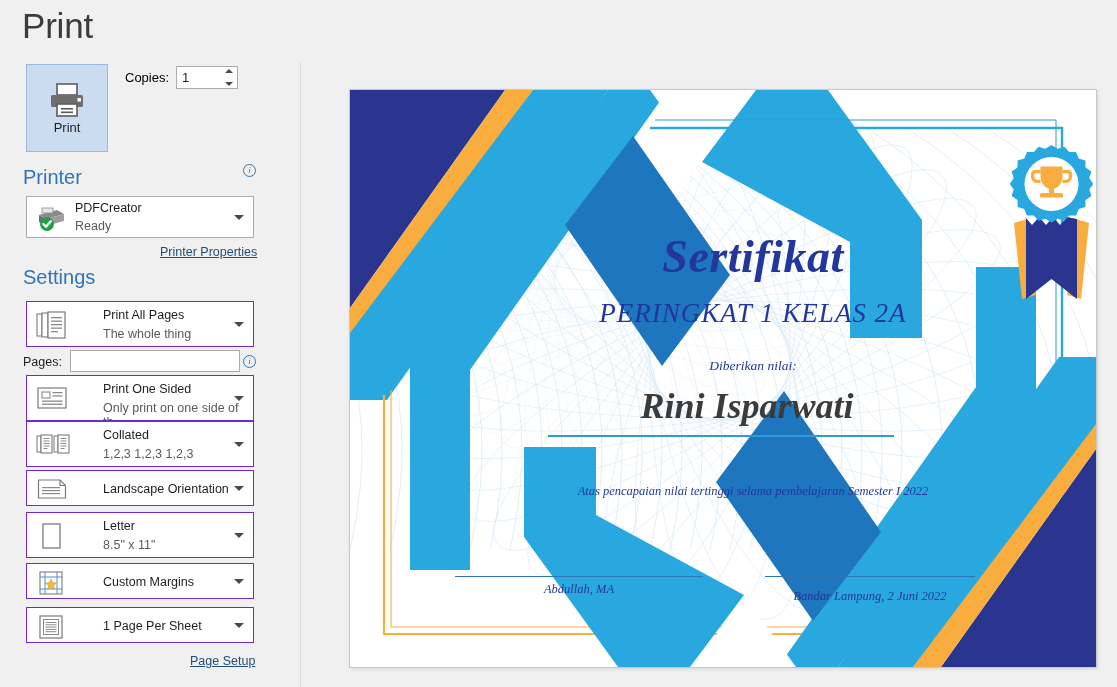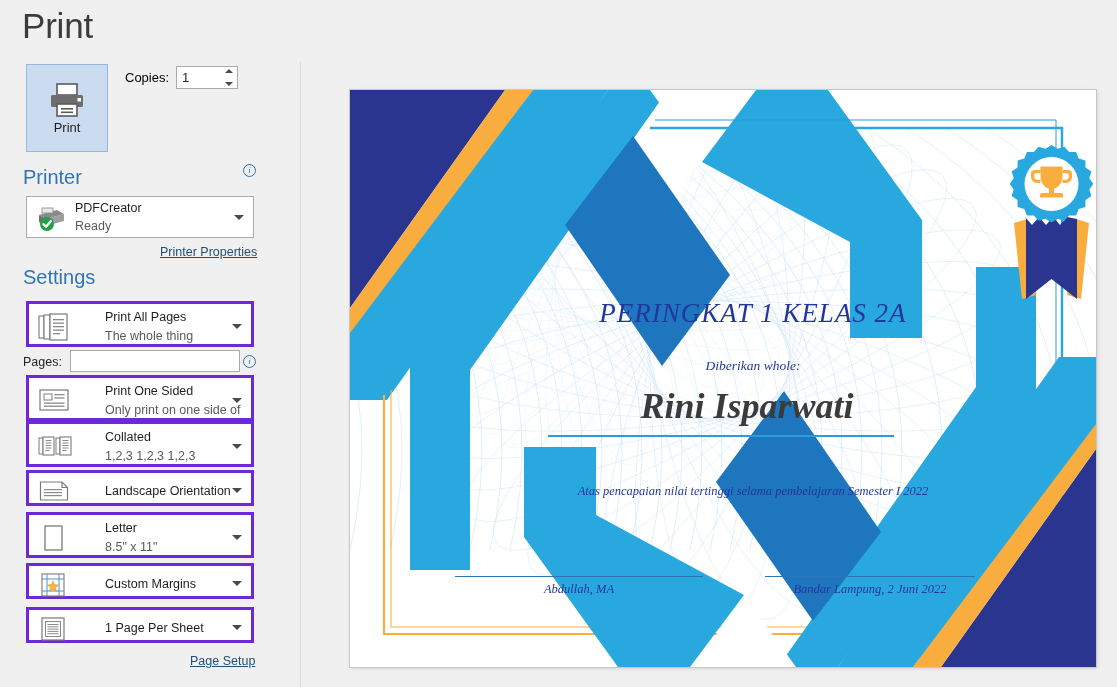--- a/index.html
+++ b/index.html
@@ -95,21 +95,21 @@
     position: absolute; font-size: 12.5px; color: #1F4E79;
     text-decoration: underline; cursor: pointer;
   }
   #printer-props { left: 160px; top: 245px; }
   #page-setup { left: 190px; top: 654px; }
 
   
   .srow {
     position: absolute; left: 26px;
     width: 228px; background: #fff;
-    border: 3px solid #6d28d9; cursor: pointer;
+    border: 1px solid #6d28d9; cursor: pointer;
   }
   .srow .sico { position: absolute; left: 9px; }
   .srow .st1 { position: absolute; left: 76px; font-size: 12.5px; color: #1E1E1E; }
   .srow .st2 { position: absolute; left: 76px; font-size: 12.5px; color: #5A5A5A; }
   .srow .caret { position: absolute; right: 9px; }
 
   .srow.two { height: 46px; }
   .srow.two .sico { top: 9px; }
   .srow.two .st1 { top: 6px; }
   .srow.two .st2 { top: 25px; }
@@ -198,21 +198,21 @@
   }
 
   .sig-rule { position: absolute; height: 1px; background: #2E75B6; top: 486px; }
   #sig-rule-l { left: 105px; width: 248px; }
   #sig-rule-r { left: 415px; width: 210px; }
   .ct-sig {
     top: 492px; font-size: 12.5px; font-style: italic;
     font-weight: 400; color: #23369B; text-align: center;
   }
   #sig-left  { left: 105px; width: 248px; }
-  #sig-right { left: 415px; width: 210px; }
+  #sig-right { left: 415px; width: 210px; margin-top: 7px; }
 </style>
 </head>
 <body>
 
 <div id="app">
 
   <div class="page-title">Print</div>
   <div class="vert-divider"></div>
 
   <div class="print-btn">
@@ -537,22 +537,23 @@
                   <path d="M-11,-14 h-5.5 a4,4 0 0 0 -4,4 v3 a6,6 0 0 0 6,6 h3.5 v-3.2 h-3.2 a3,3 0 0 1 -3,-3 v-2 a1.6,1.6 0 0 1 1.6,-1.6 h4.6 z"></path>
                   <path d="M11,-14 h5.5 a4,4 0 0 1 4,4 v3 a6,6 0 0 1 -6,6 h-3.5 v-3.2 h3.2 a3,3 0 0 0 3,-3 v-2 a1.6,1.6 0 0 0 -1.6,-1.6 h-4.6 z"></path>
                   <rect x="-2.6" y="2" width="5.2" height="7"></rect>
                   <path d="M-9.5,9 h19 a2,2 0 0 1 2,2 v2.5 h-23 v-2.5 a2,2 0 0 1 2,-2 z"></path>
                 </g>
               </g>
             </g>
           </g>
         </svg>
 
+        <div class="ct ct-title">Sertifikat</div>
         <div class="ct ct-sub">PERINGKAT 1 KELAS 2A</div>
-        <div class="ct ct-given">Diberikan whole:</div>
+        <div class="ct ct-given">Diberikan nilai:</div>
         <div class="ct ct-name">Rini Isparwati</div>
         <div class="name-rule"></div>
         <div class="ct ct-desc">Atas pencapaian nilai tertinggi selama pembelajaran Semester I 2022</div>
 
         <div class="sig-rule" id="sig-rule-l"></div>
         <div class="sig-rule" id="sig-rule-r"></div>
         <div class="ct ct-sig" id="sig-left">Abdullah, MA</div>
         <div class="ct ct-sig" id="sig-right">Bandar Lampung, 2 Juni 2022</div>
       </div>
     </div>

